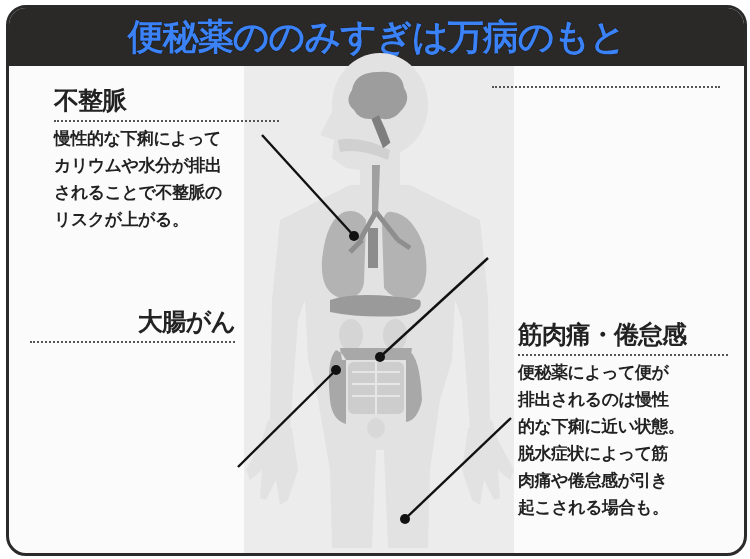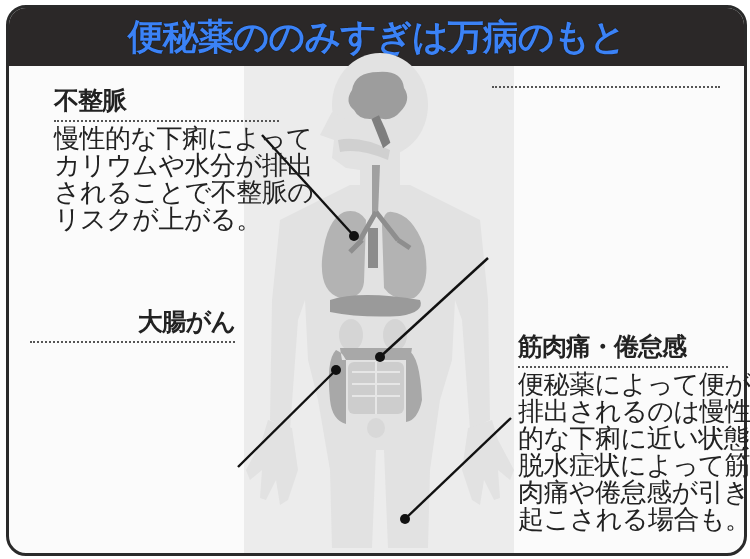--- a/index.html
+++ b/index.html
@@ -10,25 +10,25 @@
   .title-bar { position:absolute; left:0; top:0; width:100%; height:58px; background:#2b2828;
                display:flex; align-items:center; justify-content:center; }
   .title { color:#3b82f6; font-weight:bold; font-size:36px; letter-spacing:-1px;
            text-shadow:0 0 1px #000; }
   .panel-bg { position:absolute; left:235px; top:58px; width:270px; height:490px; background:#ececec; }
   .figure { position:absolute; left:0; top:0; }
   .callout { position:absolute; }
   .callout .heading { font-weight:bold; font-size:25px; letter-spacing:-1px; line-height:34px;
                       white-space:nowrap; color:#222; }
   .callout .rule { border-top:2px dotted #555; margin:2px 0 3px 0; }
-  .callout .body { font-weight:normal; font-size:26px; line-height:27px; white-space:pre; color:#222; letter-spacing:-0.5px; }
+  .callout .body { font-weight:bold; font-size:17px; line-height:27px; white-space:pre; color:#222; letter-spacing:-0.5px; }
   #c1 { left:30px; top:84px; width:225px;margin-left:24px; }
   #c2 { left:492px; top:84px; width:228px; }
   #c3 { left:30px; top:305px; width:205px;text-align:right; }
-  #c4 { left:518px; top:330px; width:210px; }
+  #c4 { left:518px; top:318px; width:210px; }
 </style>
 </head>
 <body>
 
 <div class="frame">
   <div class="title-bar">
     <div class="title">便秘薬ののみすぎは万病のもと</div>
   </div>
   <div class="panel-bg"></div>
 </div>

